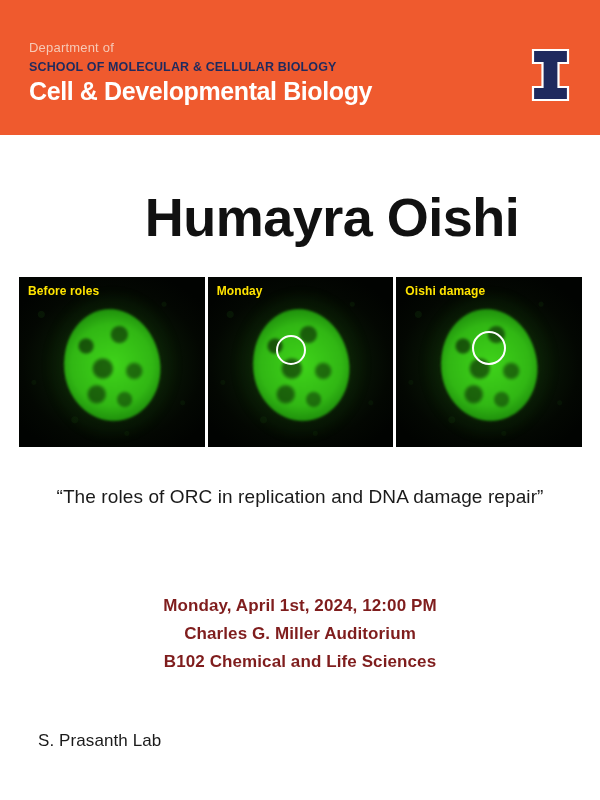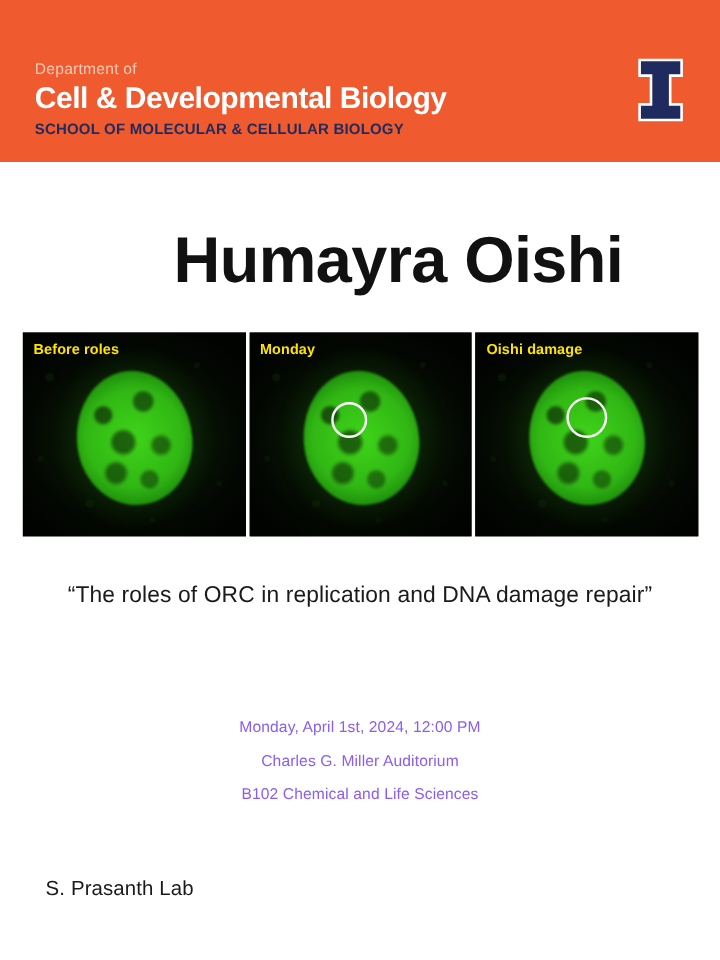--- a/index.html
+++ b/index.html
@@ -20,21 +20,21 @@
     position: absolute;
     left: 0;
     top: 0;
     width: 600px;
     height: 135px;
     background: #ef5a2e;
   }
   #header-text-block {
     position: absolute;
     left: 29px;
-    top: 49px;
+    top: 39px;
   }
   #dept-eyebrow {
     font-size: 13px;
     line-height: 17px;
     color: #f6c9b6;
     font-weight: 400;
     letter-spacing: 0.2px;
     white-space: nowrap;
   }
   #dept-name {
@@ -182,24 +182,24 @@
 
   
   #event-details {
     position: absolute;
     left: 0;
     top: 592px;
     width: 600px;
     text-align: center;
   }
   .event-line {
-    font-size: 13px;
+    font-size: 17px;
     line-height: 28px;
-    font-weight: 400;
-    color: #8b5cf6;
+    font-weight: 700;
+    color: #7f1d1d;
     letter-spacing: 0.1px;
   }
 
   
   #lab-credit {
     position: absolute;
     left: 38px;
     top: 729px;
     font-size: 17px;
     line-height: 24px;
@@ -208,22 +208,22 @@
     letter-spacing: 0.1px;
   }
 </style>
 </head>
 <body>
 
 <div id="header-band">
 
   <div id="header-text-block">
     <div id="dept-eyebrow">Department of</div>
+    <div id="school-name">SCHOOL OF MOLECULAR &amp; CELLULAR BIOLOGY</div>
     <div id="dept-name">Cell &amp; Developmental Biology</div>
-    <div id="school-name">SCHOOL OF MOLECULAR &amp; CELLULAR BIOLOGY</div>
   </div>
 
   <svg id="illinois-logo" viewBox="0 0 39 54">
     <path d="M2 2 H37 V15 H27.5 V39 H37 V52 H2 V39 H11.5 V15 H2 Z" fill="#1f2a5e" stroke="#ffffff" stroke-width="2.2" stroke-linejoin="miter"></path>
   </svg>
 
 </div>
 
 <div id="speaker-name">Humayra Oishi</div>
 

